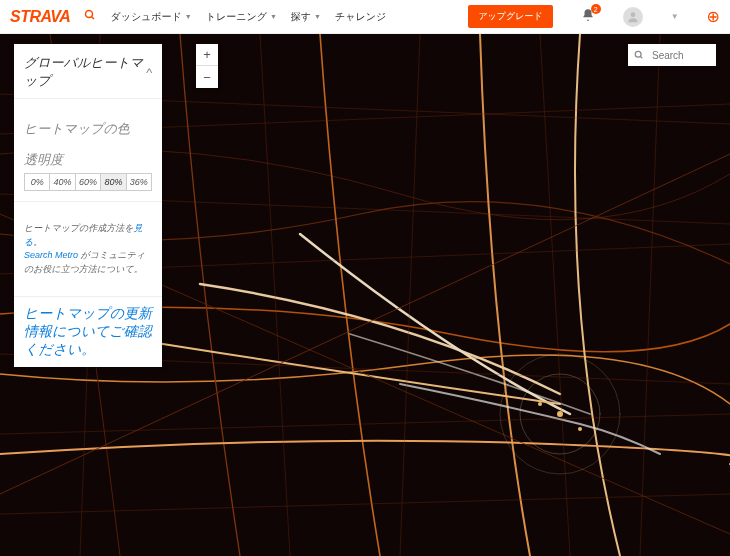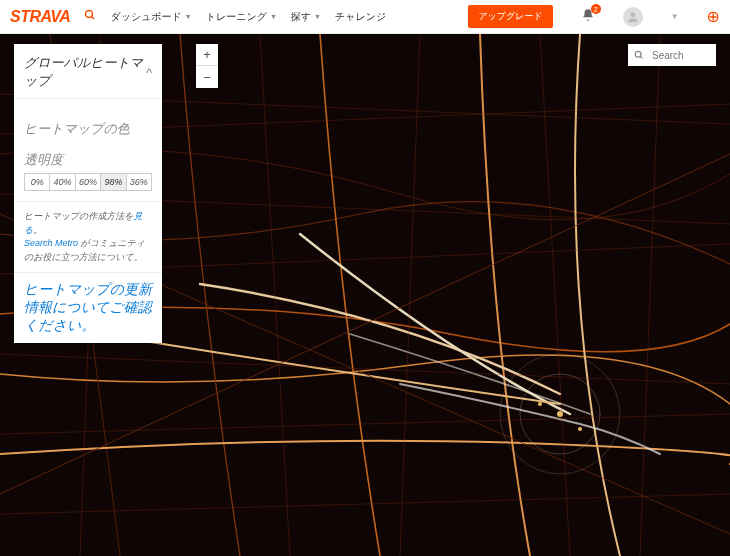--- a/index.html
+++ b/index.html
@@ -19,21 +19,21 @@
   .map-area { position: absolute; top: 34px; left: 0; right: 0; bottom: 0; background: #0d0404; overflow: hidden; }
   .map-svg { width: 100%; height: 100%; }
   .panel { position: absolute; top: 44px; left: 14px; width: 148px; background: #fff; box-shadow: 0 1px 6px rgba(0,0,0,.4); z-index: 20; font-size: 10px; font-style: italic; }
   .panel-head { padding: 10px 10px 8px; font-size: 13px; color: #333; display: flex; justify-content: space-between; align-items: center; border-bottom: 1px solid #eee; }
   .panel-body { padding: 8px 10px; }
   .sect-label { color: #888; font-size: 13px; margin: 13px 0 4px; }
   .btn-row { display: flex; gap: 0; margin-bottom: 2px; }
   .btn-row .opt { border: 1px solid #ccc; padding: 3px 0; font-size: 9px; color: #555; text-align: center; cursor: pointer; flex: 1; margin-left: -1px; }
   .btn-row .opt:first-child { margin-left: 0; }
   .btn-row .opt.sel { background: #eee; color: #333; }
-  .footer-txt { padding: 8px 10px; font-size: 9px; line-height: 1.5; color: #666; border-top: 1px solid #eee; }
+  .footer-txt { padding: 20px 10px; font-size: 9px; line-height: 1.5; color: #666; border-top: 1px solid #eee; }
   .footer-txt .lnk { color: #0b7dda; cursor: pointer; }
   .footer-update { padding: 8px 10px; border-top: 1px solid #eee; }
   .footer-update .lnk { color: #0b7dda; font-size: 14px; cursor: pointer; }
   .zoom { position: absolute; top: 44px; left: 196px; z-index: 20; display: flex; flex-direction: column; box-shadow: 0 1px 4px rgba(0,0,0,.4); }
   .zoom button { width: 22px; height: 22px; background: #fff; border: none; border-bottom: 1px solid #ddd; font-size: 13px; color: #555; cursor: pointer; }
   .zoom button:last-child { border-bottom: none; }
   .search-box { position: absolute; top: 44px; right: 14px; width: 88px; height: 22px; background: #fff; z-index: 20; display: flex; align-items: center; padding: 0 6px; box-shadow: 0 1px 4px rgba(0,0,0,.4); }
   .search-box svg, .search-box .sico { color: #888; margin-right: 4px; }
   .search-box input { border: none; outline: none; font-size: 10px; width: 100%; }
   .icon-glyph { font-family: Arial, sans-serif; }
@@ -136,21 +136,21 @@
     <span>グローバルヒートマップ</span>
     <span style="cursor:pointer;color:#888">^</span>
   </div>
   <div class="panel-body">
     <div class="sect-label">ヒートマップの色</div>
     <div class="sect-label">透明度</div>
     <div class="btn-row">
       <div class="opt">0%</div>
       <div class="opt">40%</div>
       <div class="opt">60%</div>
-      <div class="opt sel">98%</div>
+      <div class="opt sel">80%</div>
       <div class="opt">36%</div>
     </div>
   </div>
   <div class="footer-txt">
     <span>ヒートマップの作成方法を</span><span class="lnk">見る</span><span>。</span><br>
     <span class="lnk">Search Metro</span><span> がコミュニティのお役に立つ方法について。</span>
   </div>
   <div class="footer-update">
     <span class="lnk">ヒートマップの更新情報についてご確認ください。</span>
   </div>

